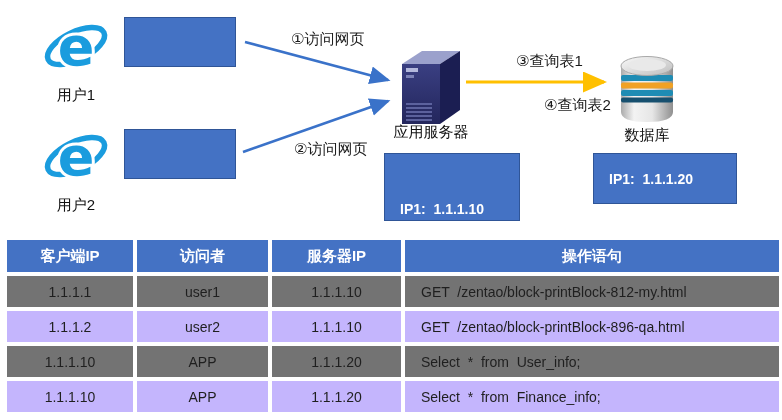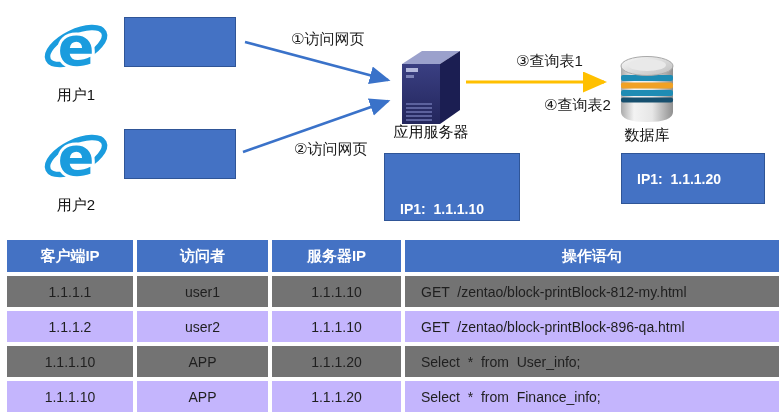--- a/index.html
+++ b/index.html
@@ -10,21 +10,21 @@
   
   .diagram{position:absolute;left:0;top:0;width:782px;height:232px;}
   .abs{position:absolute;}
   .node-label{font-size:15px;color:#111;text-align:center;}
 
   .info-box{
     background:#4472C4;border:1px solid #2F5597;color:#fff;
     font-size:14px;font-weight:bold;line-height:20px;
     padding:5px 0 5px 15px;white-space:pre;box-sizing:border-box;
   }
-  .info-box.single{display:flex;align-items:center;margin-left:28px;}
+  .info-box.single{display:flex;align-items:center;}
 
   .flow-label{font-size:15px;color:#1a1a1a;white-space:nowrap;}
 
   svg{display:block;}
   .arrow-layer{position:absolute;left:0;top:0;pointer-events:none;}
 
   
   .log-table{
     position:absolute;left:7px;top:240px;width:772px;
     display:grid;

